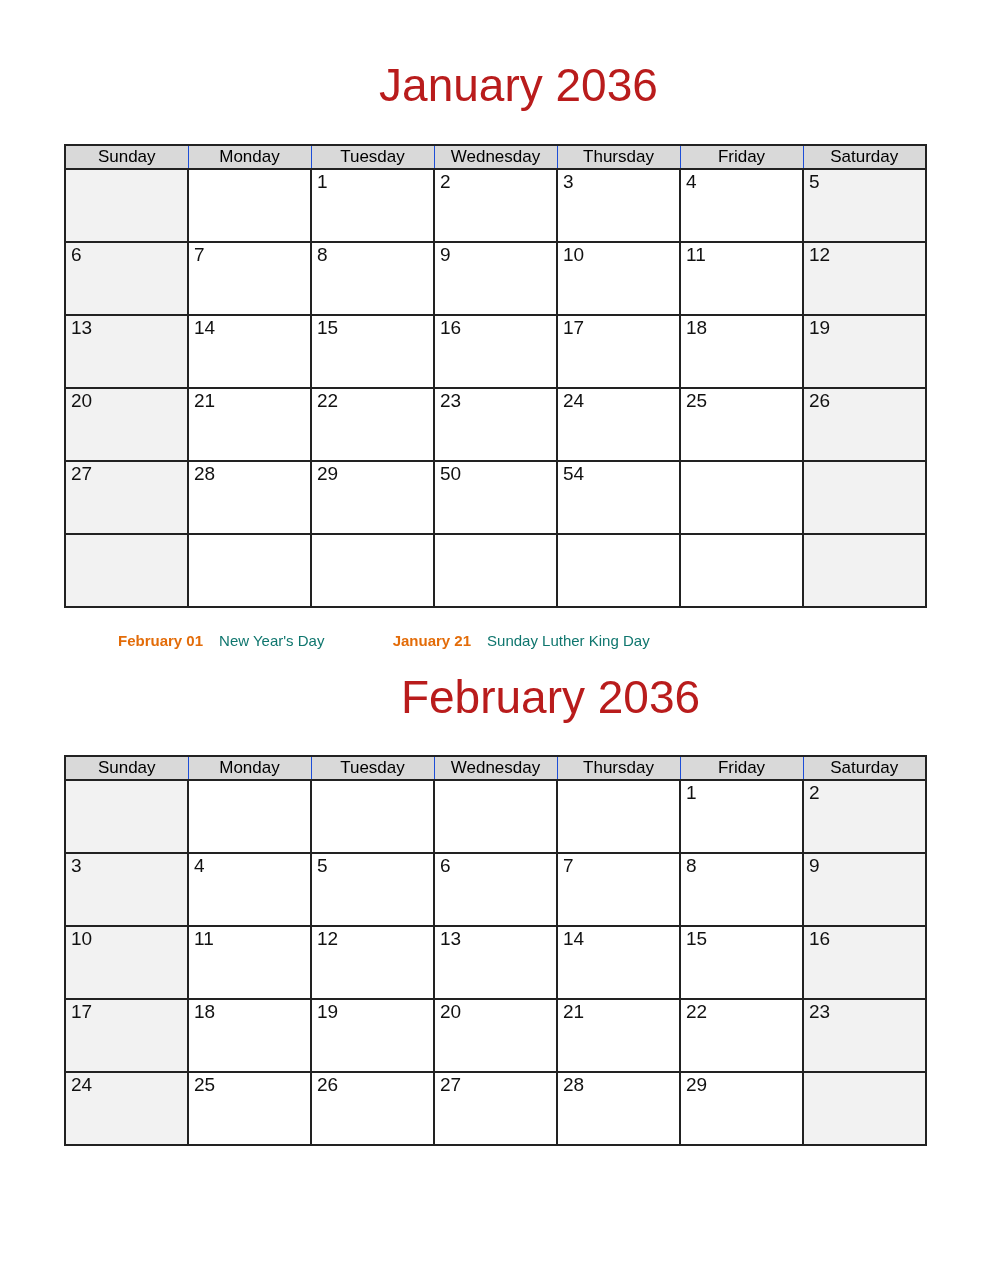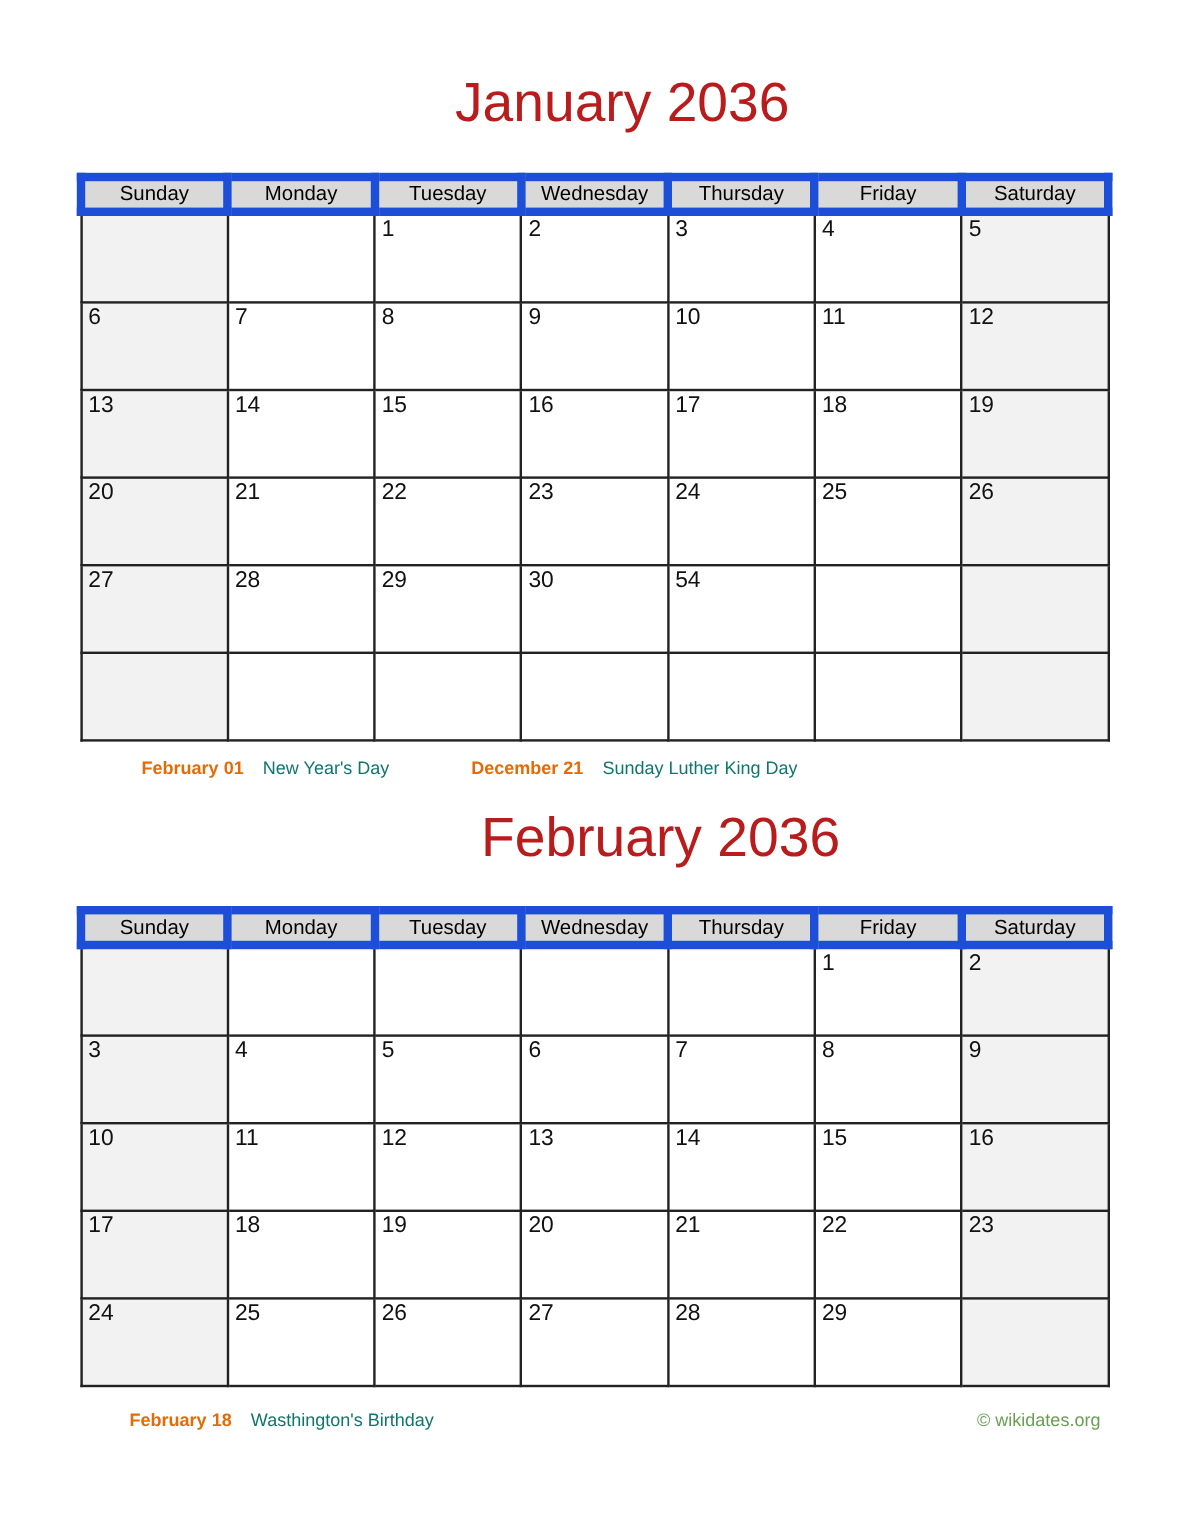--- a/index.html
+++ b/index.html
@@ -37,21 +37,21 @@
     border-collapse: collapse;
     table-layout: fixed;
     border: 2px solid #222222;
   }
   #cal-jan { top: 144px; }
   #cal-feb { top: 755px; }
 
   table.cal th {
     height: 19px;
     background: #d9d9d9;
-    border: 7px solid #1d4ed8;
+    border: 1px solid #1d4ed8;
     font-size: 17px;
     font-weight: 400;
     color: #000000;
     text-align: center;
     vertical-align: middle;
     padding: 1px 12px;
   }
   table.cal td {
     height: 70px;
     border: 2px solid #222222;
@@ -150,21 +150,21 @@
           <td>22</td>
           <td>23</td>
           <td>24</td>
           <td>25</td>
           <td class="weekend">26</td>
         </tr>
         <tr>
           <td class="weekend">27</td>
           <td>28</td>
           <td>29</td>
-          <td>30</td>
+          <td>50</td>
           <td>54</td>
           <td></td>
           <td class="weekend"></td>
         </tr>
         <tr>
           <td class="weekend"></td>
           <td></td>
           <td></td>
           <td></td>
           <td></td>
@@ -172,21 +172,21 @@
           <td class="weekend"></td>
         </tr>
       </tbody>
   </table>
 
   <div id="holidays-jan" class="holiday-line">
     <span class="holiday-entry">
       <span class="holiday-date">February 01</span><span class="holiday-name">New Year's Day</span>
     </span>
     <span class="holiday-entry">
-      <span class="holiday-date">December 21</span><span class="holiday-name">Sunday Luther King Day</span>
+      <span class="holiday-date">January 21</span><span class="holiday-name">Sunday Luther King Day</span>
     </span>
   </div>
 
   <h1 id="title-feb" class="month-title">February 2036</h1>
 
   <table id="cal-feb" class="cal">
     <thead>
         <tr>
           <th>Sunday</th>
           <th>Monday</th>
@@ -239,20 +239,14 @@
           <td>25</td>
           <td>26</td>
           <td>27</td>
           <td>28</td>
           <td>29</td>
           <td class="weekend"></td>
         </tr>
       </tbody>
   </table>
 
-  <div class="footer">
-    <span class="holiday-entry">
-      <span class="holiday-date">February 18</span><span class="holiday-name">Wasthington's Birthday</span>
-    </span>
-    <span class="copyright">© wikidates.org</span>
-  </div>
 
 </div>
 
 </body></html>

